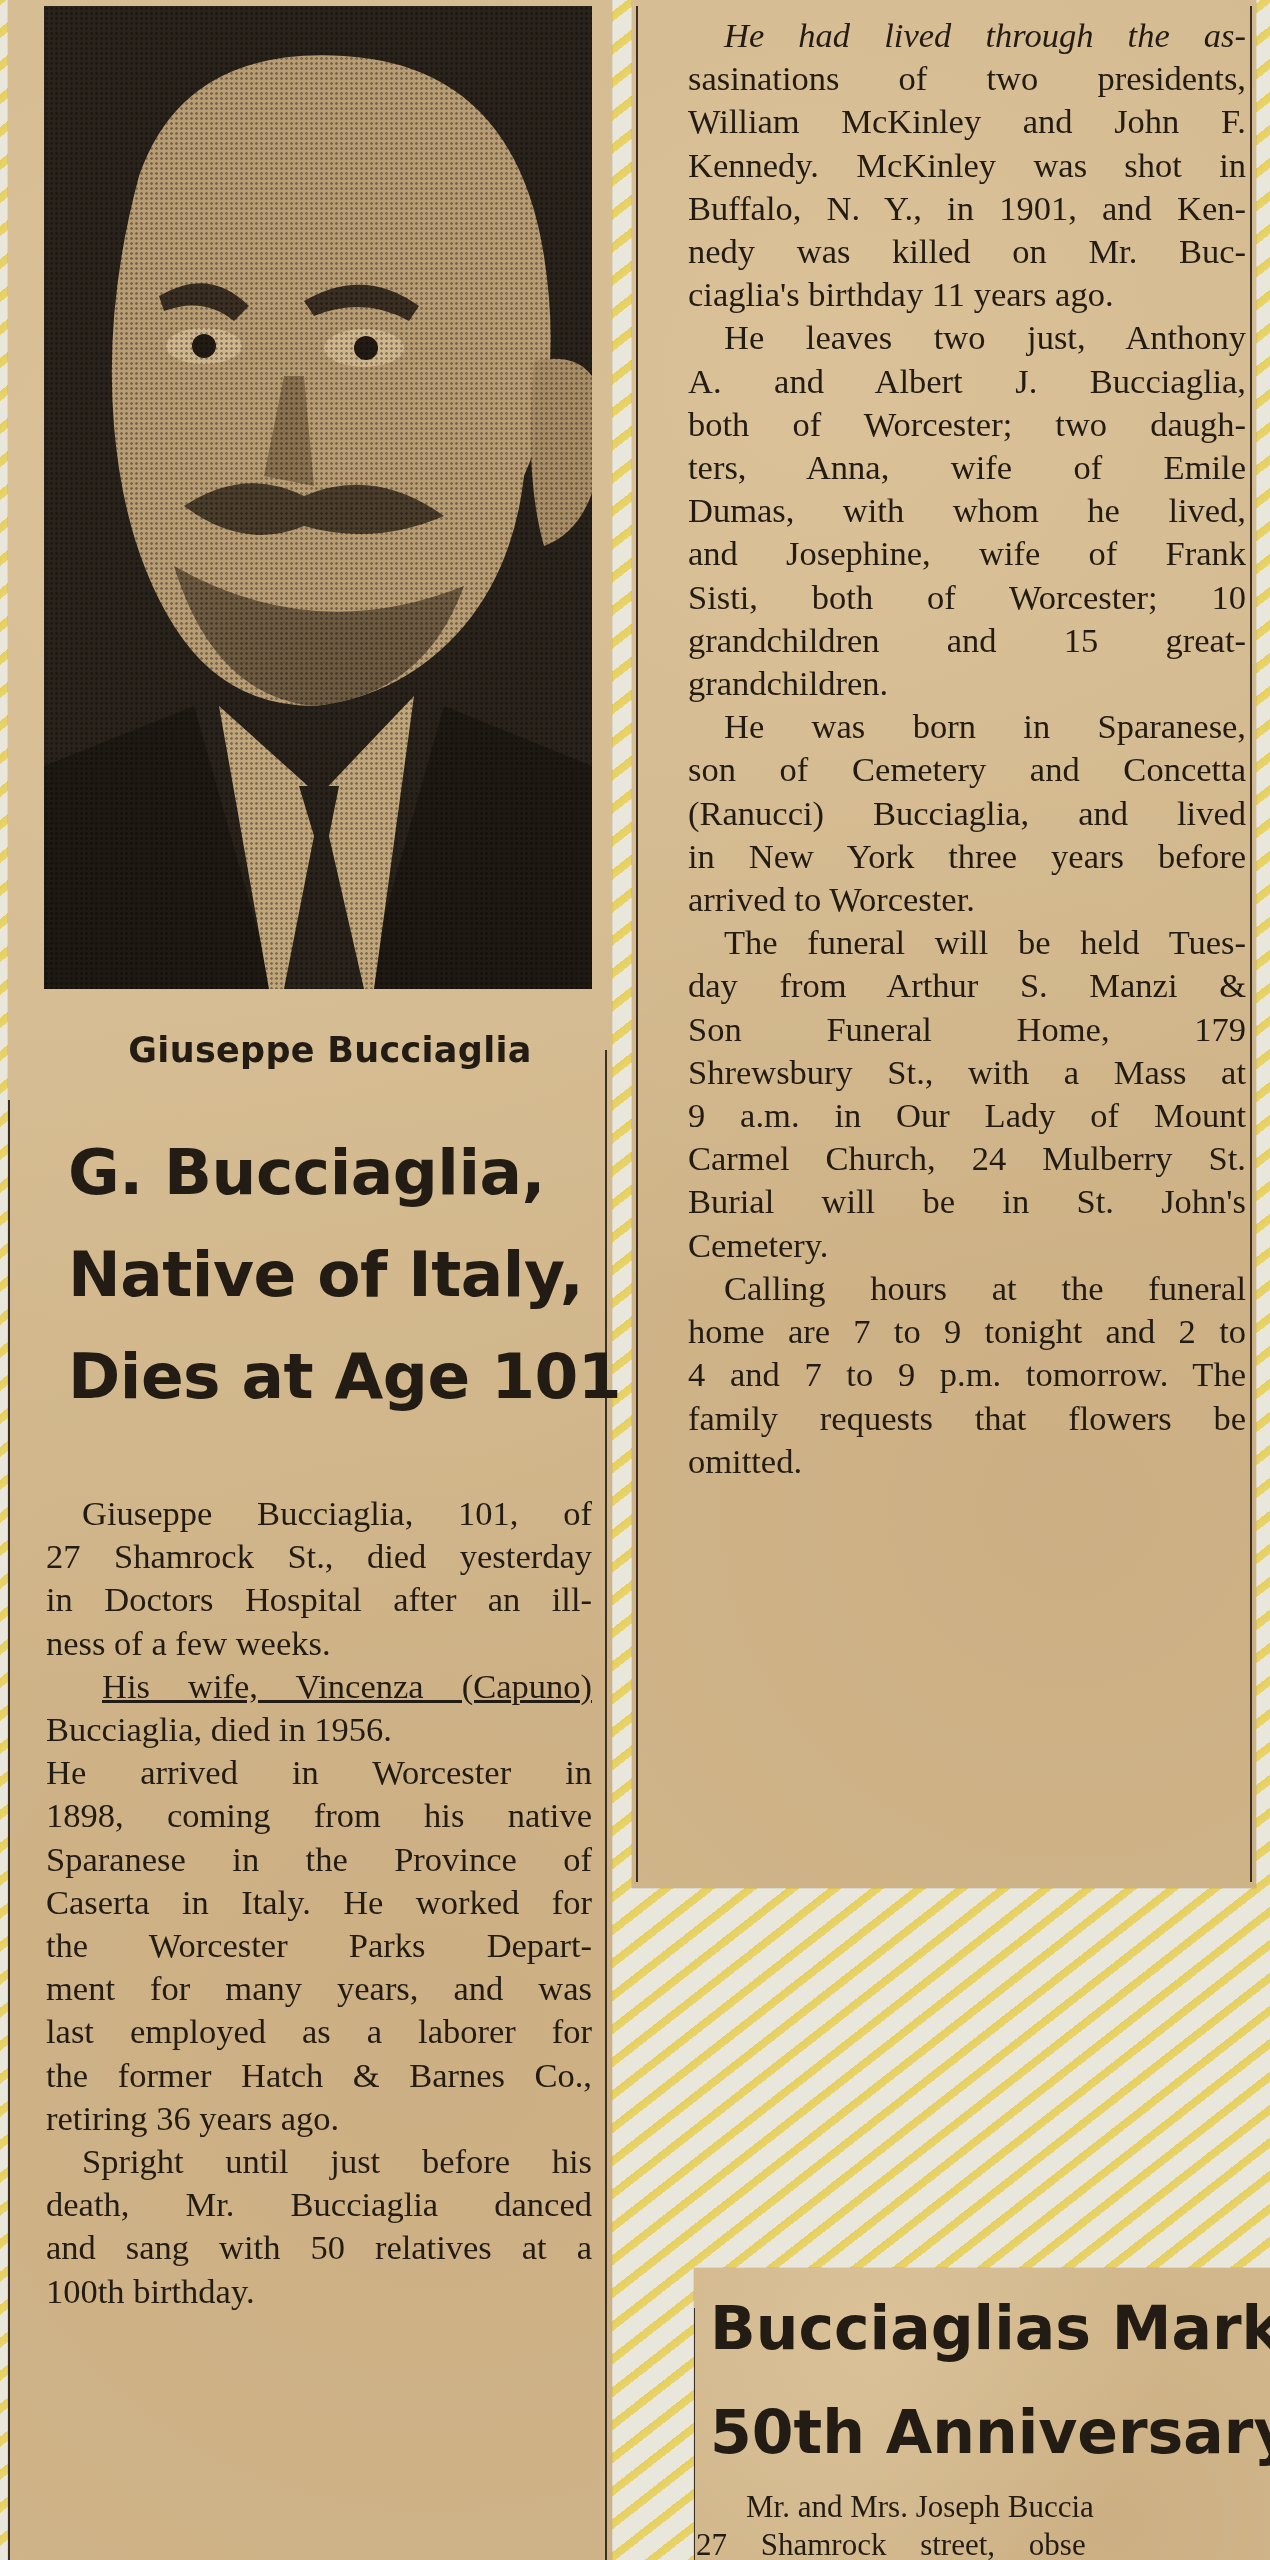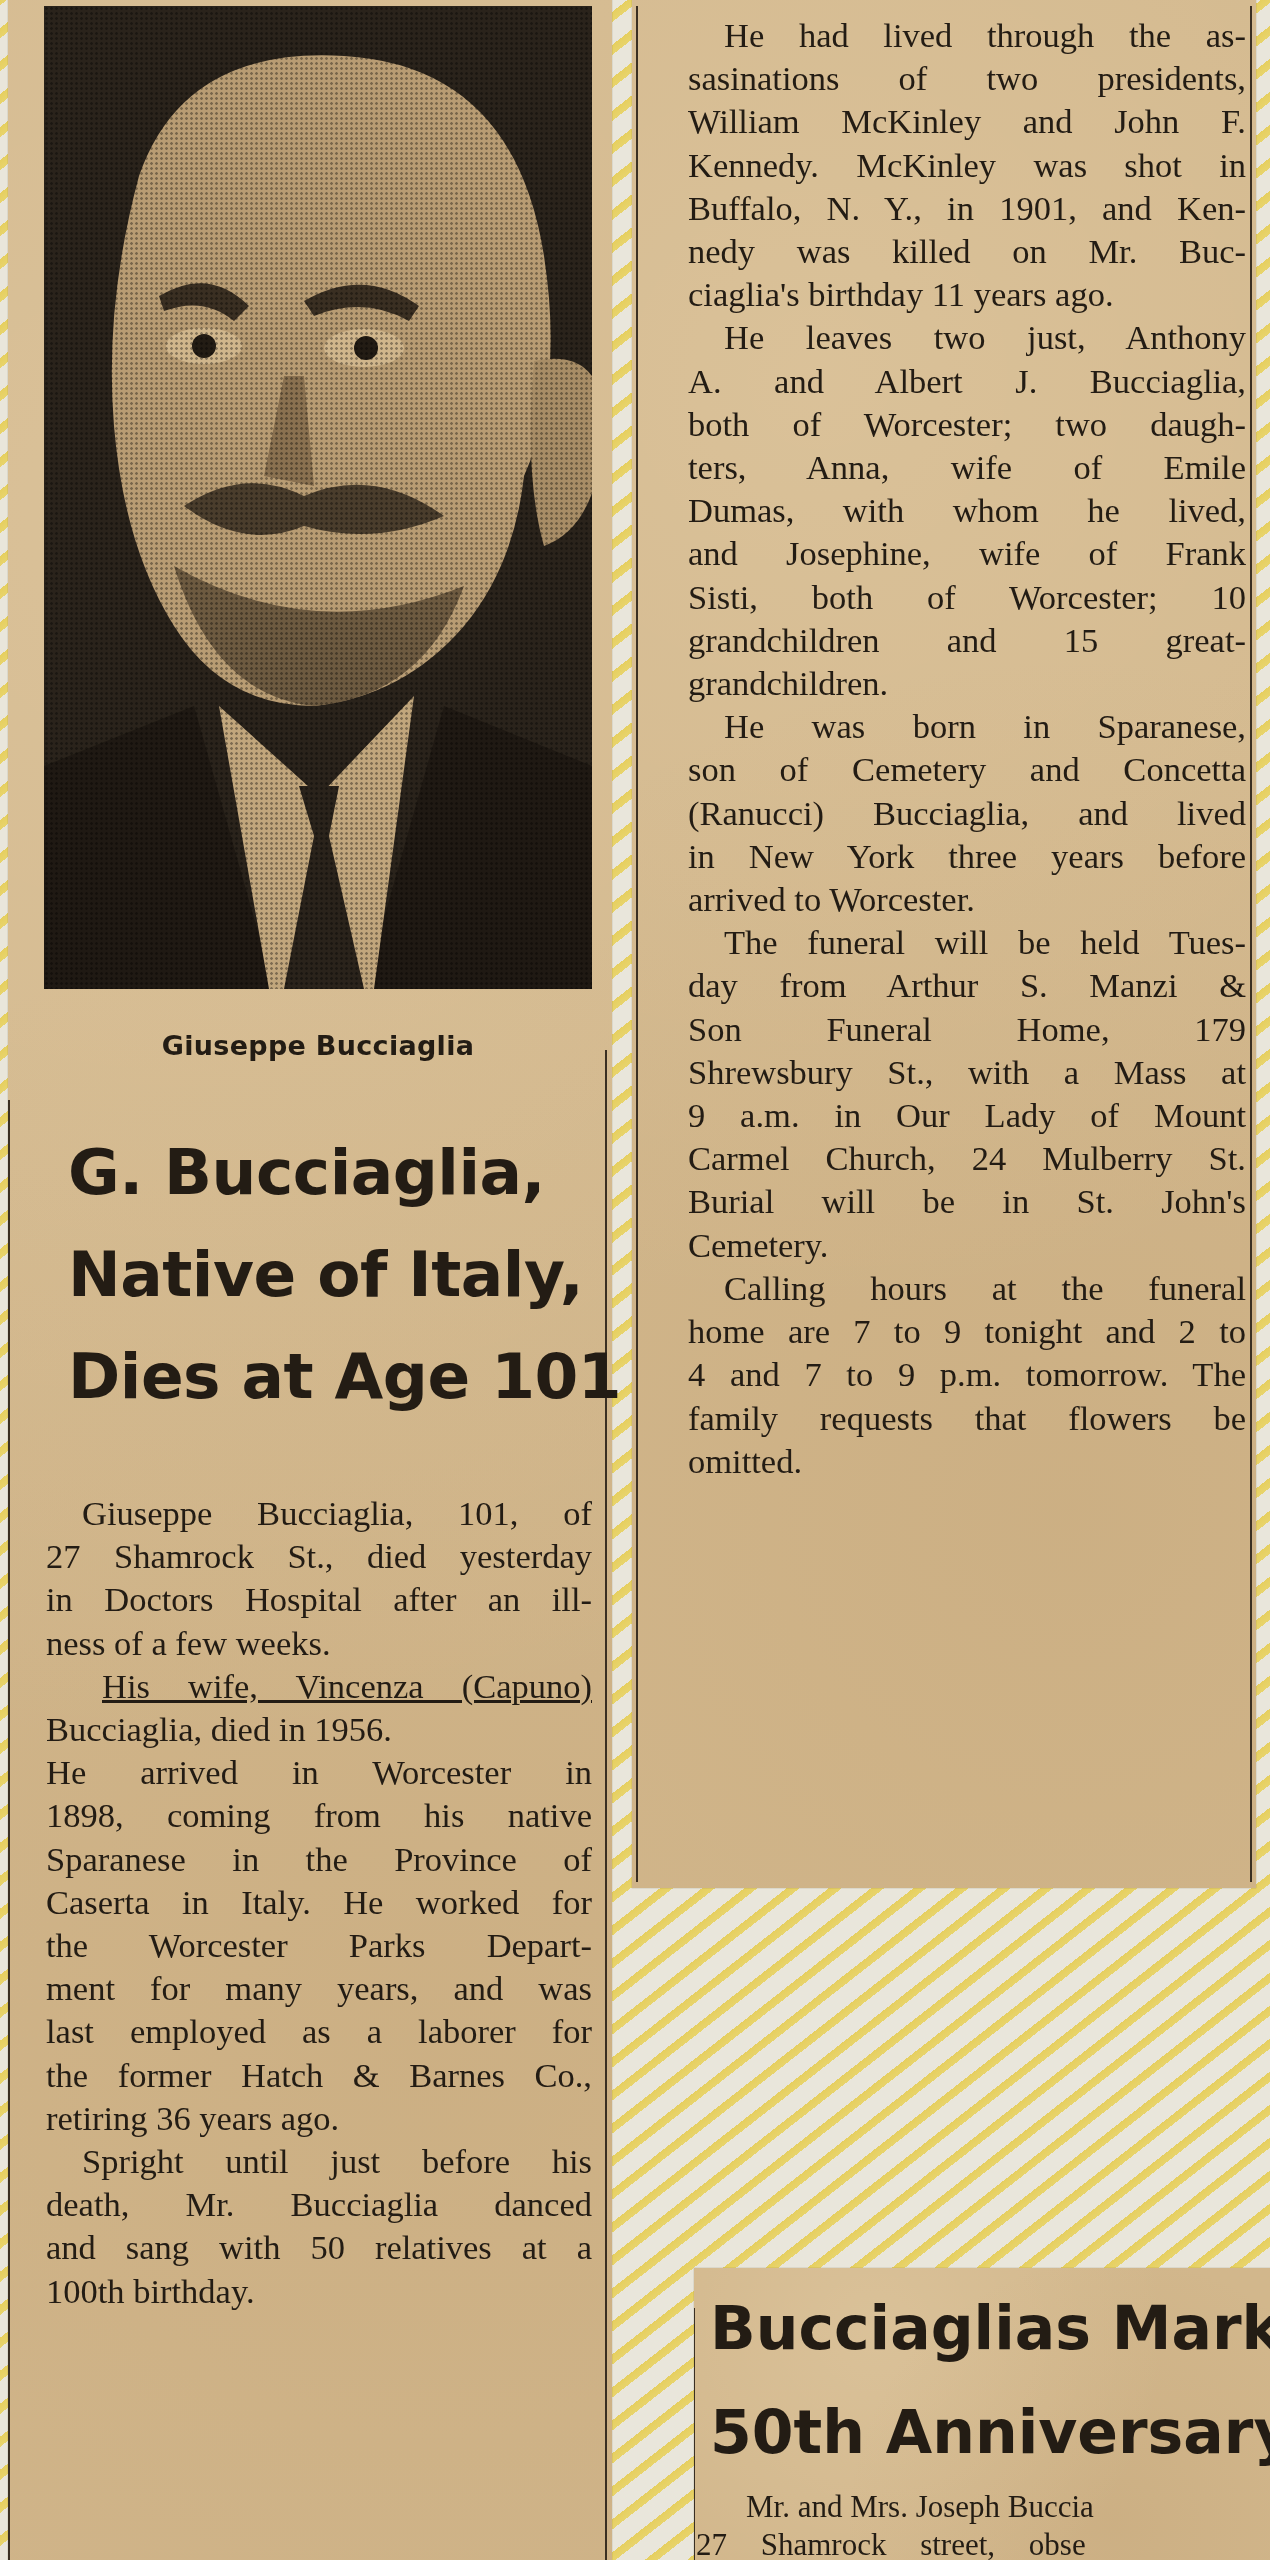--- a/index.html
+++ b/index.html
@@ -27,23 +27,23 @@
     position: absolute; left: 36px; top: 6px; width: 548px; height: 983px;
     background: #2a231b; overflow: hidden;
   }
   .photo svg { width: 100%; height: 100%; display: block; }
   .photo::after {
     content: ""; position: absolute; inset: 0;
     background-image: radial-gradient(rgba(0,0,0,0.35) 1px, transparent 1.6px);
     background-size: 5px 5px; pointer-events: none;
   }
   .caption {
-    position: absolute; left: 36px; top: 1030px; width: 548px; text-align: center;
+    position: absolute; left: 48px; top: 1030px; width: 548px; text-align: center;
     font-family: "DejaVu Sans", "Liberation Sans", sans-serif;
-    font-weight: bold; font-size: 27px; letter-spacing: 0.3px;
+    font-weight: bold; font-size: 35px; letter-spacing: 0.3px;
   }
   .rule-left { position: absolute; left: 0; top: 1100px; width: 2px; height: 1460px; background: #3a2f22; }
   .rule-mid { position: absolute; left: 597px; top: 1050px; width: 2px; height: 1510px; background: #3a2f22; }
   .headline {
     position: absolute; left: 48px; top: 1122px; width: 540px;
     font-family: "DejaVu Sans", "Liberation Sans", sans-serif; font-weight: bold;
     font-size: 63px; line-height: 102px; letter-spacing: -0.5px;
   }
   .headline div { white-space: nowrap; margin-left: 12px; }
   .body-col {
@@ -148,21 +148,21 @@
         <span class="line last">100th birthday.</span>
       </p>
     </div>
 </div>
 
 <div id="right-clip" class="clip">
   <div class="rule-r" style="left:4px;height:1876px;"></div>
   <div class="rule-r" style="left:618px;height:1876px;"></div>
   <div id="right-body" class="body-col">
       <p>
-        <span class="line" style="padding-left: 36px;">He had lived through the as-</span>
+        <span class="line" style="padding-left: 36px; font-style: italic;">He had lived through the as-</span>
         <span class="line">sasinations of two presidents,</span>
         <span class="line">William McKinley and John F.</span>
         <span class="line">Kennedy. McKinley was shot in</span>
         <span class="line">Buffalo, N. Y., in 1901, and Ken-</span>
         <span class="line">nedy was killed on Mr. Buc-</span>
         <span class="line last">ciaglia's birthday 11 years ago.</span>
       </p>
       <p>
         <span class="line" style="padding-left: 36px;">He leaves two just, Anthony</span>
         <span class="line">A. and Albert J. Bucciaglia,</span>

